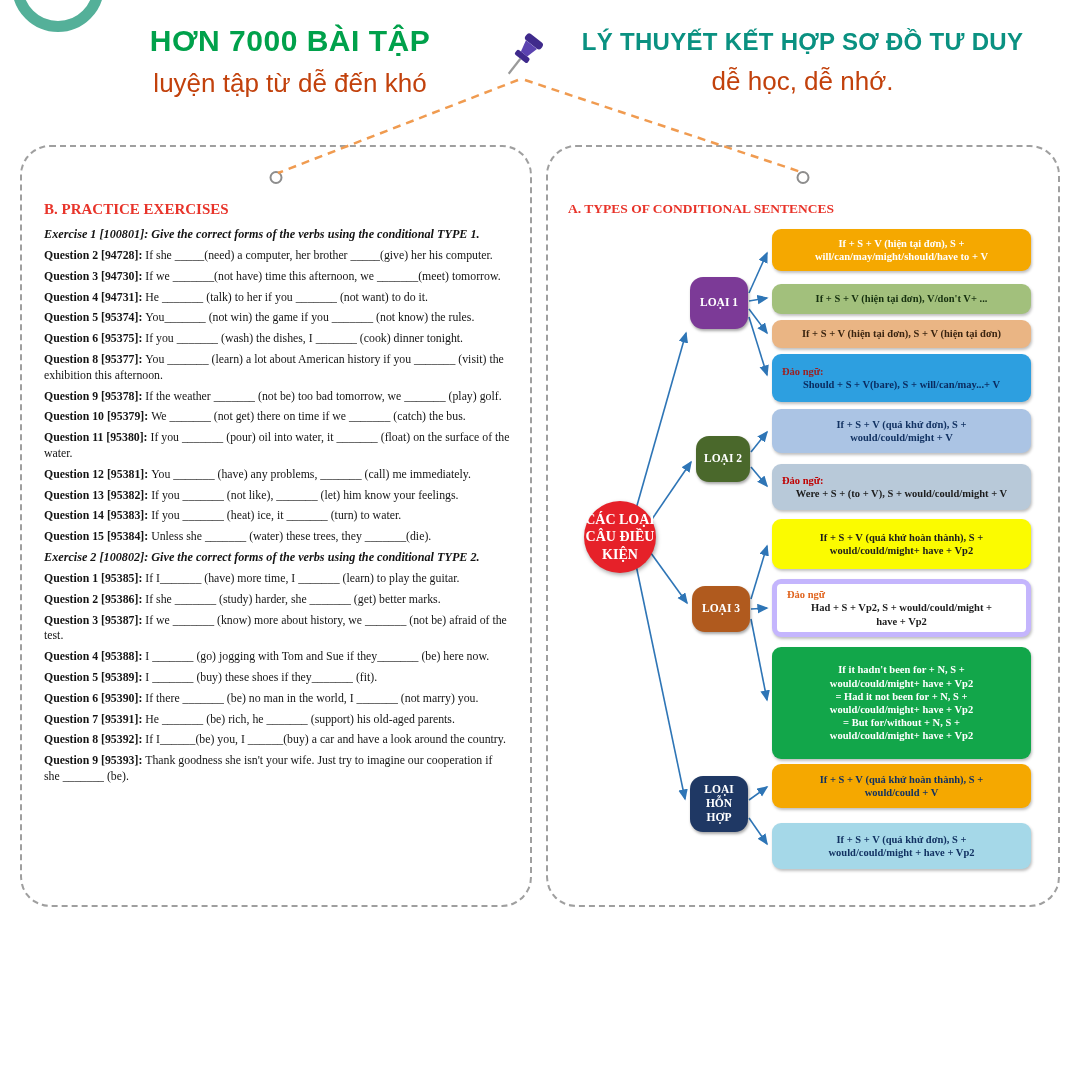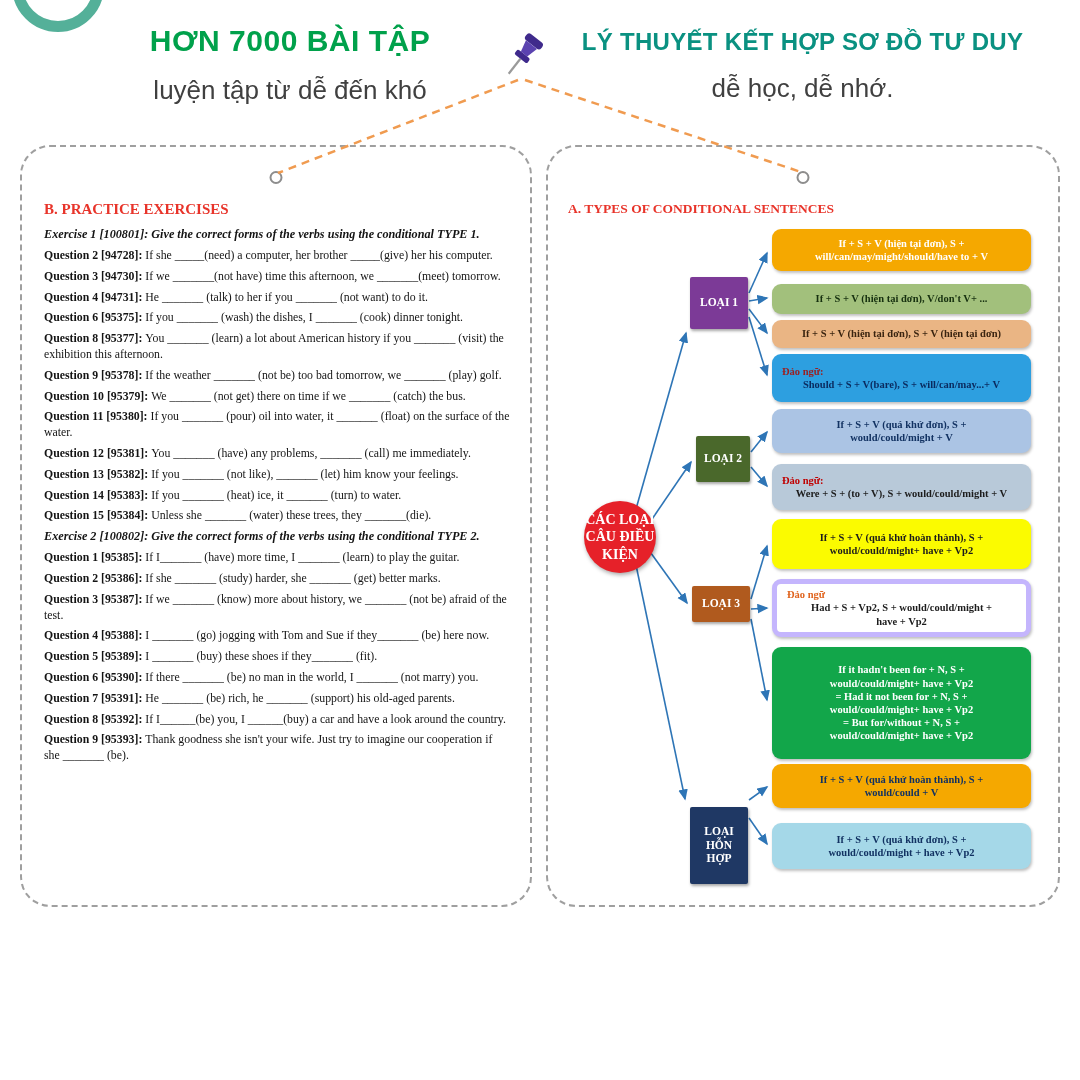--- a/index.html
+++ b/index.html
@@ -11,21 +11,21 @@
 
   
   .logo-ring { position:absolute; left:12px; top:-60px; width:92px; height:92px;
                border:11px solid #54b099; border-radius:50%; }
 
   
   .header-left  { position:absolute; left:55px;  top:24px; width:470px; text-align:center; }
   .header-right { position:absolute; left:555px; top:28px; width:495px; text-align:center; }
   .hdr-title-l { font-size:30px; font-weight:bold; letter-spacing:.5px; }
   .hdr-title-r { font-size:24px; font-weight:bold; letter-spacing:.3px; }
-  .hdr-sub { font-size:26px; color:#404040; margin-top:17px; }
+  .hdr-sub { font-size:26px; color:#c2410c; margin-top:10px; }
 
   
   .pin-layer { position:absolute; left:0; top:0; z-index:6; pointer-events:none; }
 
   
   .card { position:absolute; background:#fff; border:2px dashed #9f9f9f; border-radius:30px; }
   .card-left  { left:20px;  top:145px; width:512px; height:762px;
                 padding:54px 20px 14px 22px; font-family:"Liberation Serif", serif;
                 font-size:11.8px; color:#141414; overflow:hidden; }
   .card-right { left:546px; top:145px; width:514px; height:762px; overflow:hidden; }
@@ -42,21 +42,21 @@
   .mm-title { position:absolute; left:20px; top:54px; color:#e8342a; font-weight:bold;
               font-size:13.5px; font-family:"Liberation Serif", serif; z-index:2; }
   .mm-arrows { position:absolute; left:0; top:0; z-index:1; }
   .mm-center { position:absolute; z-index:2; left:36px; top:354px; width:72px; height:72px;
                border-radius:50%; display:flex; align-items:center; justify-content:center;
                text-align:center; font-family:"Liberation Serif", serif; font-weight:bold;
                font-size:14px; line-height:1.25; white-space:pre-line;
                box-shadow:1px 2px 4px rgba(0,0,0,.35); }
   .mm-branch { position:absolute; z-index:2; display:flex; align-items:center; justify-content:center;
                text-align:center; font-family:"Liberation Serif", serif; font-weight:bold;
-               font-size:11.5px; line-height:1.2; border-radius:2px; white-space:pre-line;
+               font-size:11.5px; line-height:1.2; border-radius:13px; white-space:pre-line;
                box-shadow:1px 2px 3px rgba(0,0,0,.35); }
   .mm-box { position:absolute; z-index:2; left:224px; width:259px; display:flex; flex-direction:column;
             align-items:center; justify-content:center; text-align:center;
             font-family:"Liberation Serif", serif; font-weight:bold; font-size:10.5px;
             line-height:1.26; border-radius:9px; padding:12px 10px;
             box-shadow:1px 2px 3px rgba(0,0,0,.25); overflow:hidden; }
   .mm-box .mm-prefix { align-self:flex-start;text-align:center; }
   .mm-box .mm-text { white-space:pre-line; }
   .mm-box-outline { border:5px solid #c4b5fd; }
 </style>
@@ -88,20 +88,21 @@
   </svg>
 
   <div class="card card-left">
     <div class="card-hole"></div>
     <div class="pe-title">B. PRACTICE EXERCISES</div>
     <div>
         <p class="ex-heading">Exercise 1 [100801]: Give the correct forms of the verbs using the conditional TYPE 1.</p>
         <p class="question"><b>Question 2 [94728]: </b><span>If she _____(need) a computer, her brother _____(give) her his computer.</span></p>
         <p class="question"><b>Question 3 [94730]: </b><span>If we _______(not have) time this afternoon, we _______(meet) tomorrow.</span></p>
         <p class="question"><b>Question 4 [94731]: </b><span>He _______ (talk) to her if you _______ (not want) to do it.</span></p>
+        <p class="question"><b>Question 5 [95374]: </b><span>You_______ (not win) the game if you _______ (not know) the rules.</span></p>
         <p class="question"><b>Question 6 [95375]: </b><span>If you _______ (wash) the dishes, I _______ (cook) dinner tonight.</span></p>
         <p class="question"><b>Question 8 [95377]: </b><span>You _______ (learn) a lot about American history if you _______ (visit) the exhibition this afternoon.</span></p>
         <p class="question"><b>Question 9 [95378]: </b><span>If the weather _______ (not be) too bad tomorrow, we _______ (play) golf.</span></p>
         <p class="question"><b>Question 10 [95379]: </b><span>We _______ (not get) there on time if we _______ (catch) the bus.</span></p>
         <p class="question"><b>Question 11 [95380]: </b><span>If you _______ (pour) oil into water, it _______ (float) on the surface of the water.</span></p>
         <p class="question"><b>Question 12 [95381]: </b><span>You _______ (have) any problems, _______ (call) me immediately.</span></p>
         <p class="question"><b>Question 13 [95382]: </b><span>If you _______ (not like), _______ (let) him know your feelings.</span></p>
         <p class="question"><b>Question 14 [95383]: </b><span>If you _______ (heat) ice, it _______ (turn) to water.</span></p>
         <p class="question"><b>Question 15 [95384]: </b><span>Unless she _______ (water) these trees, they _______(die).</span></p>
         <p class="ex-heading">Exercise 2 [100802]: Give the correct forms of the verbs using the conditional TYPE 2.</p>
@@ -145,22 +146,22 @@
         <line x1="201" y1="671" x2="219" y2="697"></line>
       </g>
     </svg>
 
     <div class="mm-center" style="background-color: rgb(230, 33, 41); color: rgb(255, 255, 255);">CÁC LOẠI
 CÂU ĐIỀU
 KIỆN</div>
 
     <div class="mm-branch" style="left: 142px; top: 130px; width: 58px; height: 52px; background-color: rgb(124, 58, 151); color: rgb(255, 255, 255);">LOẠI 1</div>
     <div class="mm-branch" style="left: 148px; top: 289px; width: 54px; height: 46px; background-color: rgb(74, 104, 43); color: rgb(255, 255, 255);">LOẠI 2</div>
-    <div class="mm-branch" style="left: 144px; top: 439px; width: 58px; height: 36px; background-color: rgb(176, 90, 30); color: rgb(255, 255, 255);">LOẠI 3</div>
-    <div class="mm-branch" style="left: 142px; top: 660px; width: 58px; height: 77px; background-color: rgb(31, 56, 100); color: rgb(255, 255, 255);">LOẠI
+    <div class="mm-branch" style="left: 144px; top: 439px; width: 58px; height: 46px; background-color: rgb(176, 90, 30); color: rgb(255, 255, 255);">LOẠI 3</div>
+    <div class="mm-branch" style="left: 142px; top: 629px; width: 58px; height: 56px; background-color: rgb(31, 56, 100); color: rgb(255, 255, 255);">LOẠI
 HỖN
 HỢP</div>
 
     <div class="mm-box" style="top: 82px; height: 42px; background-color: rgb(245, 168, 0);">
       <span class="mm-text" style="color: rgb(255, 255, 255);">If + S + V (hiện tại đơn), S + will/can/may/might/should/have to + V</span>
     </div>
     <div class="mm-box" style="top: 137px; height: 30px; background-color: rgb(162, 192, 124);">
       <span class="mm-text" style="color: rgb(22, 48, 15);">If + S + V (hiện tại đơn), V/don't V+ ...</span>
     </div>
     <div class="mm-box" style="top: 173px; height: 28px; background-color: rgb(234, 181, 132);">

